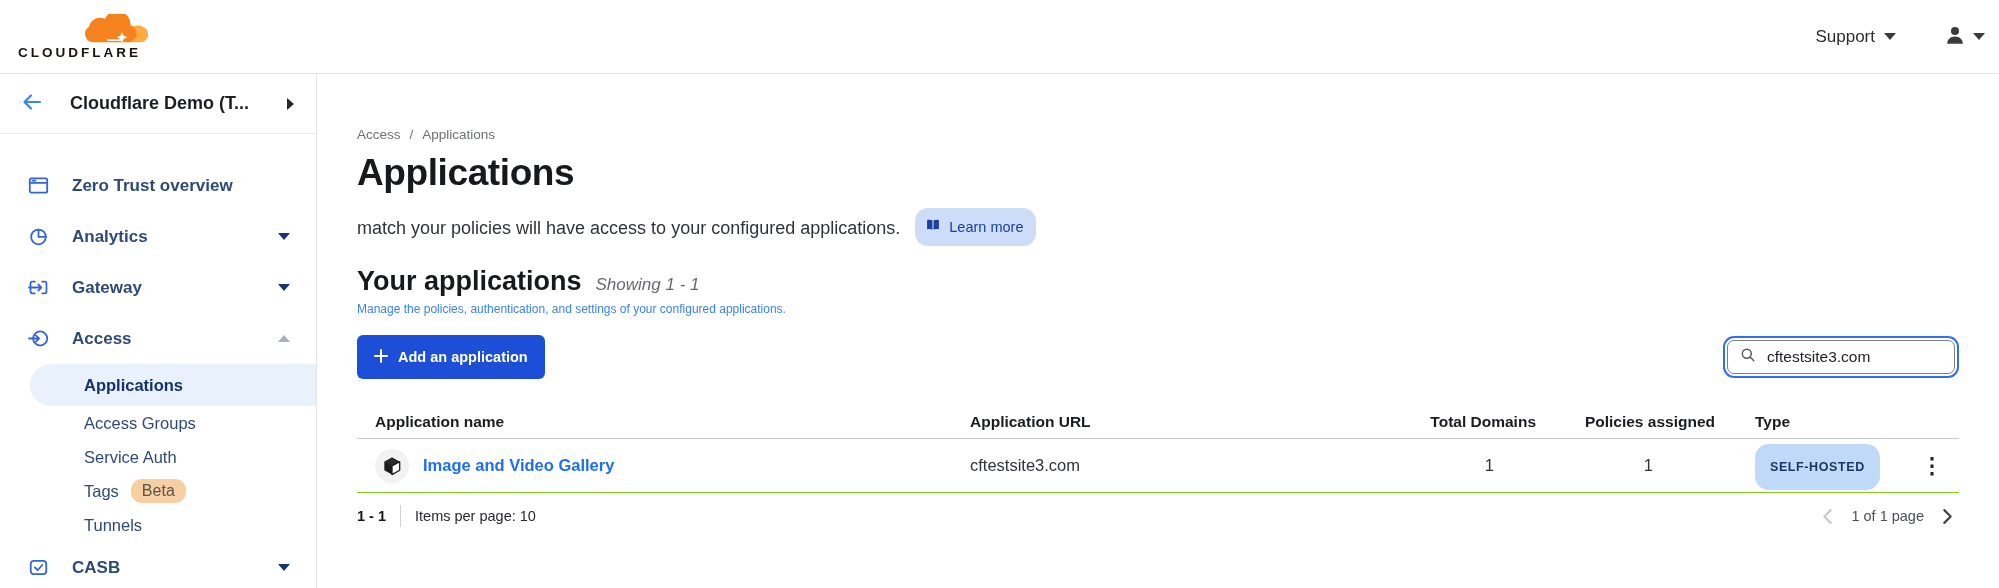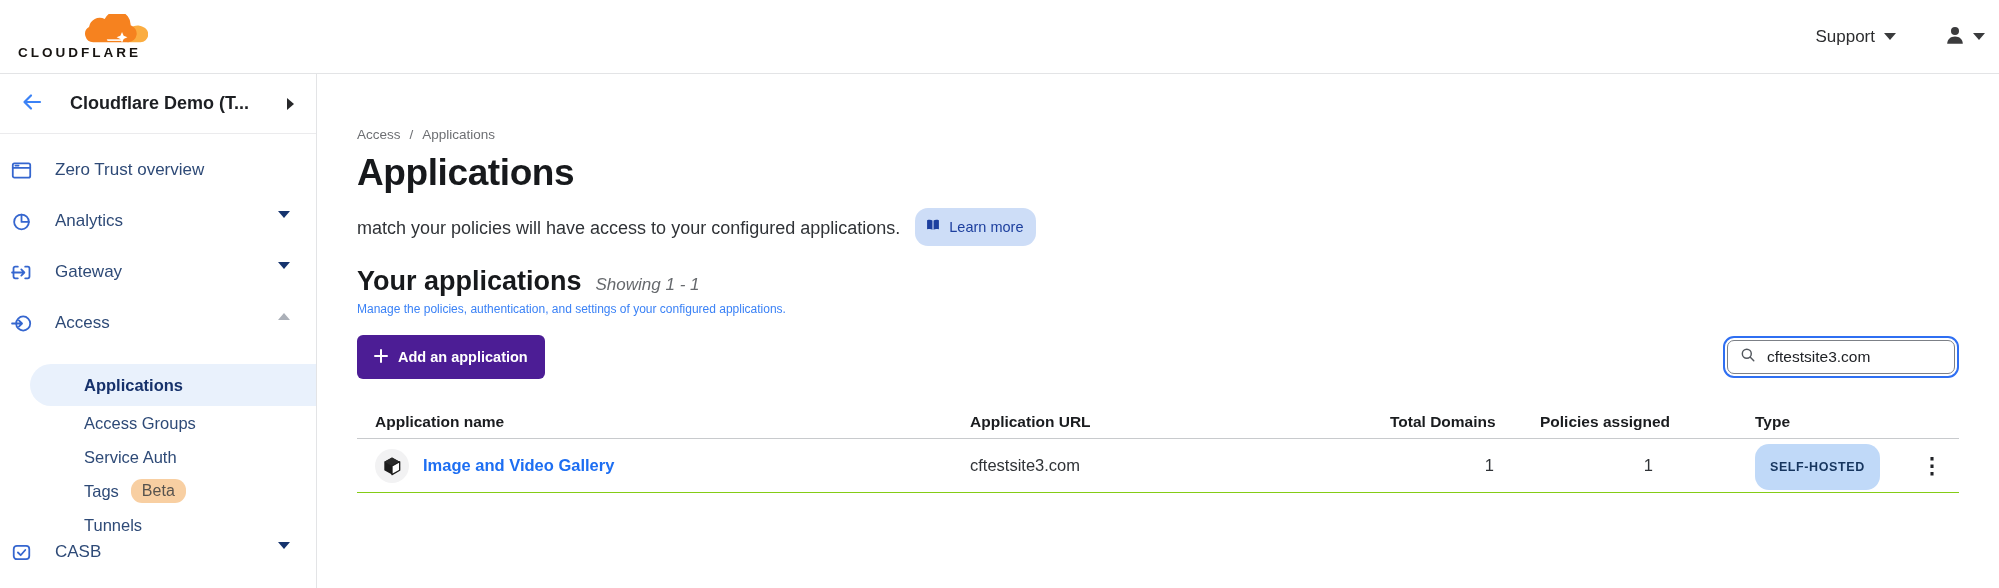--- a/index.html
+++ b/index.html
@@ -24,21 +24,21 @@
   .user-menu { display:flex; align-items:center; gap:7px; cursor:pointer; }
   .caret-dark { width:0; height:0; border-left:6px solid transparent; border-right:6px solid transparent; border-top:7px solid #3a3b3d; }
 
   
   .sidebar { position:absolute; top:74px; left:0; bottom:0; width:317px; background:#fff; border-right:1px solid #e3e4e6; }
   .account-row { height:60px; display:flex; align-items:center; padding:0 22px 0 20px; border-bottom:1px solid #ebebed; cursor:pointer; }
   .account-name { margin-left:26px; font-size:18px; font-weight:700; color:#1d1f23; }
   .account-expand { margin-left:auto; width:0; height:0; border-top:6px solid transparent; border-bottom:6px solid transparent; border-left:7px solid #27282a; }
 
   .nav { padding-top:26px; }
-  .nav-item { height:51px; display:flex; align-items:flex-start; padding-left:11px; cursor:pointer; }
+  .nav-item { height:51px; display:flex; align-items:center; padding-left:28px; cursor:pointer;font-weight:bold; }
   .nav-icon { width:21px; height:21px; margin-right:23px; display:flex; align-items:center; justify-content:center; flex:none; }
   .nav-label { font-size:17px; color:#2e4a77; }
   .nav-caret { margin-left:auto; margin-right:26px; }
   .tri-down { width:0; height:0; border-left:6px solid transparent; border-right:6px solid transparent; border-top:7px solid #16346e; }
   .tri-up-gray { width:0; height:0; border-left:6px solid transparent; border-right:6px solid transparent; border-bottom:7px solid #abb0b8; }
 
   .subnav-item { height:34px; display:flex; align-items:center; padding-left:84px; font-size:16.5px; color:#2e4a77; cursor:pointer; }
   .subnav-item.selected {
     height:42px; margin-left:30px; padding-left:54px;
     background:#e9f1fc; border-radius:21px 0 0 21px;
@@ -57,38 +57,38 @@
     font-size:14.5px; padding:4px 13px 4px 10px; border-radius:13px; margin-left:10px;
     vertical-align:2px; cursor:pointer;
   }
   .section-head { margin-top:20px; display:flex; align-items:baseline; gap:14px; }
   .section-title { font-size:27px; font-weight:700; color:#17191c; margin:0; }
   .showing { font-style:italic; color:#66696d; font-size:17px; }
   .section-sub { margin-top:5px; font-size:12px; color:#3b82f6; }
 
   .toolbar { margin-top:19px; display:flex; align-items:center; justify-content:space-between; }
   .add-btn {
-    display:inline-flex; align-items:center; gap:10px; background:#4c1d95; color:#fff;
+    display:inline-flex; align-items:center; gap:10px; background:#1d4ed8; color:#fff;
     border:none; border-radius:6px; height:44px; padding:16px 17px;
     font-size:14.5px; font-weight:700; font-family:inherit; cursor:pointer;
   }
   .search-wrap {
     display:flex; align-items:center; gap:9px; height:34px; width:228px;
     border:1px solid #7c8087; border-radius:7px; padding:0 12px; background:#fff;
     outline:2px solid #2f6ff2; outline-offset:2px; margin-right:4px;
   }
   .search-wrap input {
     border:none; outline:none; width:100%; font-size:15.5px; color:#202226;
     font-family:inherit; background:transparent;
   }
 
   .trow { display:grid; grid-template-columns:613px 420px 150px 175px 195px 1fr; align-items:center; }
   .thead { margin-top:26px; height:34px; border-bottom:1px solid #c8cacd; font-size:15.5px; font-weight:700; color:#1a1c1f; }
   .th-name { padding-left:18px; }
-  .th-right { }
+  .th-right { text-align:right; }
   .th-domains { padding-right:4px; }
   .th-type { padding-left:40px; }
   .tbody-row { height:54px; border-bottom:1px solid #84cc16; font-size:16.5px; color:#303337; }
   .cell-name { display:flex; align-items:center; gap:14px; padding-left:18px; }
   .app-icon-circle { width:34px; height:34px; border-radius:50%; background:#f2f2f3; display:flex; align-items:center; justify-content:center; flex:none; }
   .app-link { color:#1d6ef2; font-weight:700; font-size:16.5px; cursor:pointer; }
   .cell-num { text-align:right; }
   .num-domains { padding-right:46px; }
   .num-policies { padding-right:62px; }
   .cell-type { padding-left:40px; }
@@ -304,15 +304,35 @@
         <div>cftestsite3.com</div>
         <div class="cell-num num-domains">1</div>
         <div class="cell-num num-policies">1</div>
         <div class="cell-type">
           <span class="type-badge">SELF-HOSTED</span>
         </div>
         <div class="cell-kebab">⋮</div>
       </div>
     </div>
 
+    <div class="pagination">
+      <div class="pag-left">
+        <span class="pag-range">1 - 1</span>
+        <span class="pag-div"></span>
+        <span>Items per page: 10</span>
+      </div>
+      <div class="pag-right">
+        <span class="chev">
+          <svg width="11" height="17" viewBox="0 0 10 16" fill="none" stroke="#c6c9cd" stroke-width="2" stroke-linecap="round" stroke-linejoin="round">
+            <path d="M8 2 L2 8 L8 14"></path>
+          </svg>
+        </span>
+        <span>1 of 1 page</span>
+        <span class="chev">
+          <svg width="11" height="17" viewBox="0 0 10 16" fill="none" stroke="#3f4246" stroke-width="2" stroke-linecap="round" stroke-linejoin="round">
+            <path d="M2 2 L8 8 L2 14"></path>
+          </svg>
+        </span>
+      </div>
+    </div>
 
   </main>
 </div>
 
 </body></html>

